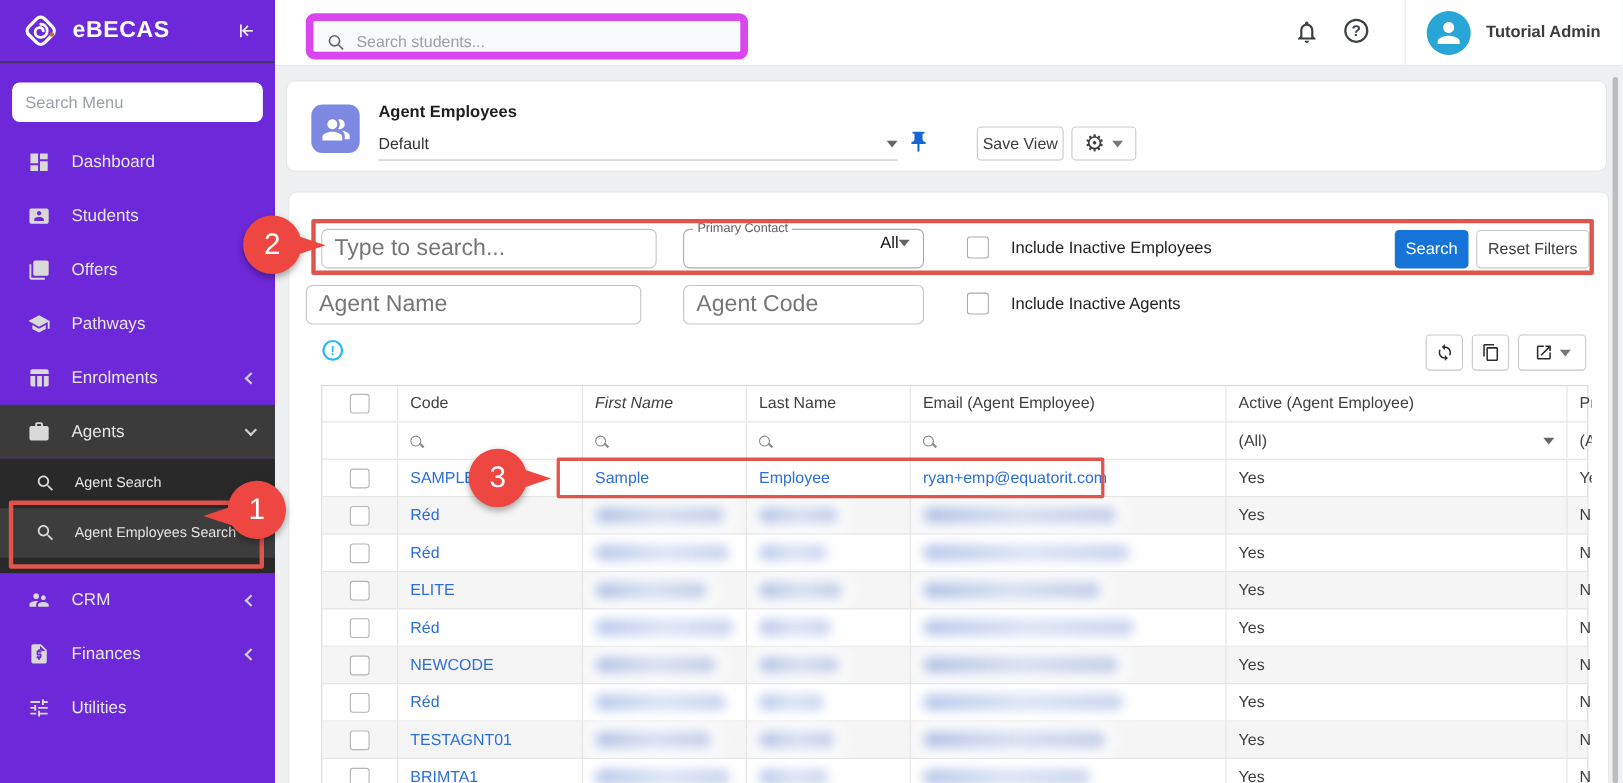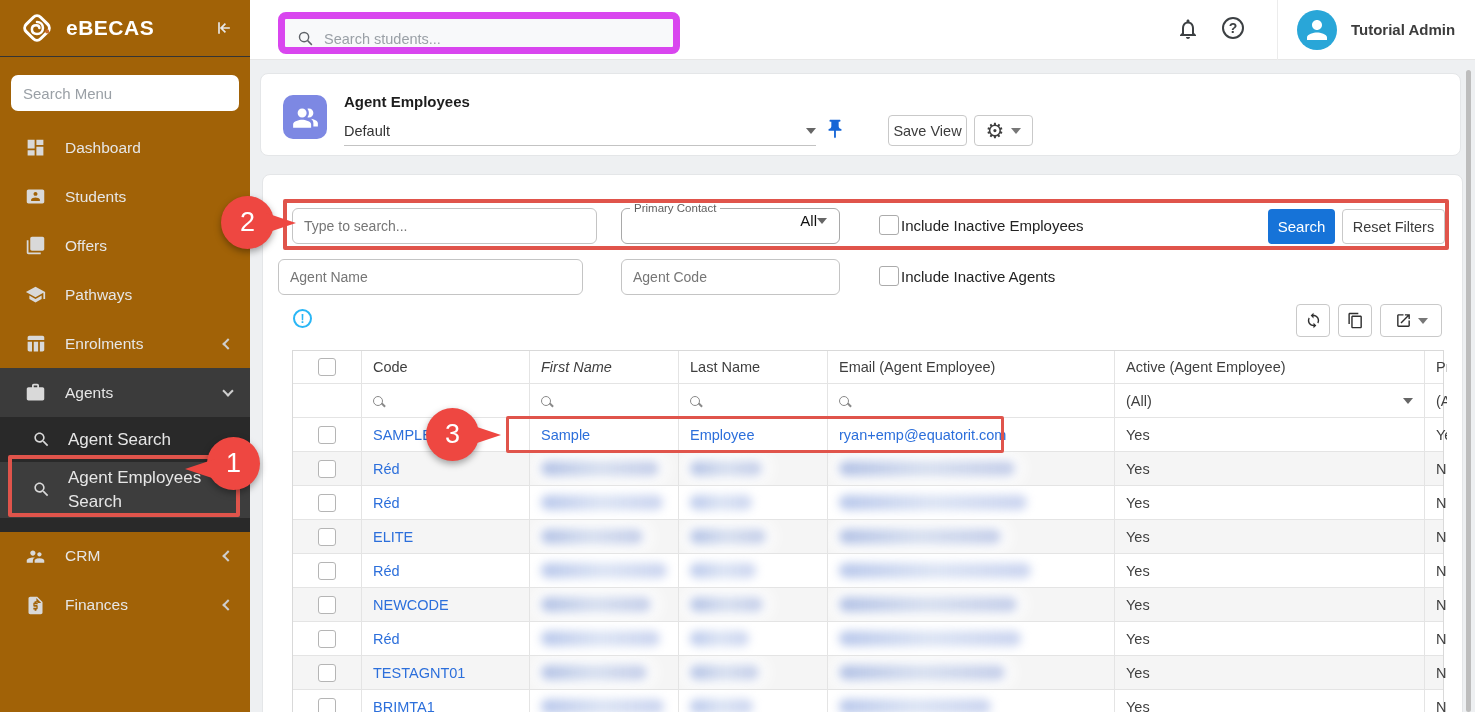--- a/index.html
+++ b/index.html
@@ -1,37 +1,37 @@
 <!DOCTYPE html>
 <html><head>
 <meta charset="utf-8">
 <style>
   * { margin:0; padding:0; box-sizing:border-box; }
   html,body { width:1475px; height:712px; overflow:hidden;
     font-family:"Liberation Sans","DejaVu Sans",sans-serif; background:#eef0f2; }
   .app { position:relative; width:1475px; height:712px; }
 
   
-  .sidebar { position:absolute; left:0; top:0; width:250px; height:712px; background:#a16207; z-index:5; }
+  .sidebar { position:absolute; left:0; top:0; width:250px; height:712px; background:#6d28d9; z-index:5; }
   .side-head { height:57px; display:flex; align-items:center; padding:0 16px 0 20px; border-bottom:1px solid #343434; }
   .logo-ic { width:34px; height:34px; flex:0 0 auto; }
   .logo-txt { color:#fff; font-size:21px; font-weight:bold; margin-left:12px; letter-spacing:.5px; flex:1; }
   .collapse-ic { width:20px; height:20px; fill:#e8e8e8; cursor:pointer; }
   .side-search { margin:18px 11px 12px 11px; }
   .side-search input { width:228px; height:36px; border-radius:7px; border:none; outline:none;
     padding:0 12px; font-size:15px; color:#333; background:#fff; font-family:inherit; }
   .side-search input::placeholder { color:#9aa0a6; }
   .side-item { height:49px; display:flex; align-items:center; padding:0 18px 0 25px; color:#e6e6e6;
     font-size:15.5px; cursor:pointer; }
   .side-item .mi { width:21px; height:21px; fill:#d9d9d9; margin-right:19px; flex:0 0 auto; }
   .side-item .lbl { flex:1; line-height:1.25; }
   .side-item.active { background:#3b3b3b; }
   .submenu-block { background:#292929; padding-bottom:14px; }
   .side-sub { min-height:45px; display:flex; align-items:center; padding:4px 18px 4px 32px; color:#e6e6e6;
-    font-size:17px; cursor:pointer; }
+    font-size:13px; cursor:pointer; }
   .side-sub .mi { width:19px; height:19px; fill:#d9d9d9; margin-right:17px; flex:0 0 auto; }
   .side-sub .lbl { flex:1; max-width:150px; line-height:1.4; }
   .side-sub.selected { background:#3d3d3d; }
   .chev { width:8px; height:8px; border-left:2px solid #cfcfcf; border-bottom:2px solid #cfcfcf; flex:0 0 auto; }
   .chev.left { transform:rotate(45deg); }
   .chev.down { transform:rotate(-45deg); margin-top:-4px; }
 
   
   .topbar { position:absolute; left:250px; top:0; width:1225px; height:60px; background:#fff;
     border-bottom:1px solid #e7e7e7; }
@@ -65,30 +65,30 @@
     border-top:6px solid #666; }
   .pin-ic { position:absolute; left:563px; top:44px; width:22px; height:22px; fill:#1565d6; cursor:pointer; }
   .btn { border:1px solid #c9c9c9; background:#fff; border-radius:4px; font-size:14.5px; color:#3c3c3c;
     font-family:inherit; cursor:pointer; display:flex; align-items:center; justify-content:center; }
   .saveview-btn { position:absolute; left:627px; top:41px; width:79px; height:31px; }
   .gear-btn { position:absolute; left:713px; top:41px; width:59px; height:31px; gap:7px; }
   .gear-glyph { font-size:21px; color:#3f3f3f; line-height:1; }
 
   
   .f-input { position:absolute; height:36px; border:1px solid #c4c4c4; border-radius:6px; padding:0 11px;
-    font-size:14px; font-family:inherit; color:#222; outline:none; }
+    font-size:21px; font-family:inherit; color:#222; outline:none; }
   .f-input::placeholder { color:#767676; }
   .fieldset-sel { position:absolute; left:358px; top:27px; width:219px; height:42px; border:1px solid #a9a9a9;
     border-radius:6px; cursor:pointer; }
   .fieldset-sel legend { margin-left:8px; padding:0 4px; font-size:11.5px; color:#5f5f5f; }
   .fieldset-sel .fs-row { display:flex; align-items:center; padding:0 12px 6px 12px; margin-top:-2px; }
   .fieldset-sel .fs-val { flex:1; font-size:15px; color:#111;text-align:right; }
   .cb { width:20px; height:20px; border:1px solid #ababab; border-radius:3px; background:#fff; cursor:pointer; }
   .cb-lbl { font-size:15px; color:#222; }
-  .cb-row { position:absolute; display:flex; align-items:center; gap:2px;padding-left:12px; }
+  .cb-row { position:absolute; display:flex; align-items:center; gap:20px;padding-left:12px; }
   .search-btn { position:absolute; left:1005px; top:34px; width:67px; height:35px; background:#1673d8;
     border:none; border-radius:4px; color:#fff; font-size:15px; font-family:inherit; cursor:pointer; }
   .reset-btn { position:absolute; left:1079px; top:34px; width:103px; height:35px; }
 
   .info-ic { position:absolute; left:30px; top:134px; width:19px; height:19px; border:2px solid #29b6f6;
     border-radius:50%; color:#29b6f6; font-size:12px; font-weight:bold; display:flex; align-items:center;
     justify-content:center; cursor:pointer; }
   .tbtn { position:absolute; top:129px; height:33px; background:#fff; border:1px solid #c9c9c9; border-radius:4px;
     display:flex; align-items:center; justify-content:center; gap:6px; cursor:pointer; }
   .tbtn svg { width:17px; height:17px; fill:#2f2f2f; }
@@ -206,20 +206,26 @@
           <span class="lbl">CRM</span>
           <span class="chev left"></span>
         </div>
         <div class="side-item">
           <svg viewBox="0 0 24 24" class="mi">
             <path d="M14 2H6c-1.1 0-2 .9-2 2v16c0 1.1.9 2 2 2h12c1.1 0 2-.9 2-2V8l-6-6zm-1 14.5V18h-2v-1.5H9.5v-2h3.5v-1h-2.5c-.55 0-1-.45-1-1v-3c0-.55.45-1 1-1H11V7h2v1.5h1.5v2H11v1h2.5c.55 0 1 .45 1 1v3c0 .55-.45 1-1 1H13zM13 9V3.5L18.5 9H13z"></path>
           </svg>
           <span class="lbl">Finances</span>
           <span class="chev left"></span>
         </div>
+        <div class="side-item">
+          <svg viewBox="0 0 24 24" class="mi">
+            <path d="M3 17v2h6v-2H3zM3 5v2h10V5H3zm10 16v-2h8v-2h-8v-2h-2v6h2zM7 9v2H3v2h4v2h2V9H7zm14 4v-2H11v2h10zm-6-4h2V7h4V5h-4V3h-2v6z"></path>
+          </svg>
+          <span class="lbl">Utilities</span>
+        </div>
       </nav>
   </aside>
 
   <header class="topbar">
     <div class="stud-search">
       <svg viewBox="0 0 24 24">
         <circle cx="10" cy="10" r="6.5"></circle>
           <line x1="15" y1="15" x2="21" y2="21"></line>
       </svg>
       <input type="text" placeholder="Search students..." style="">

